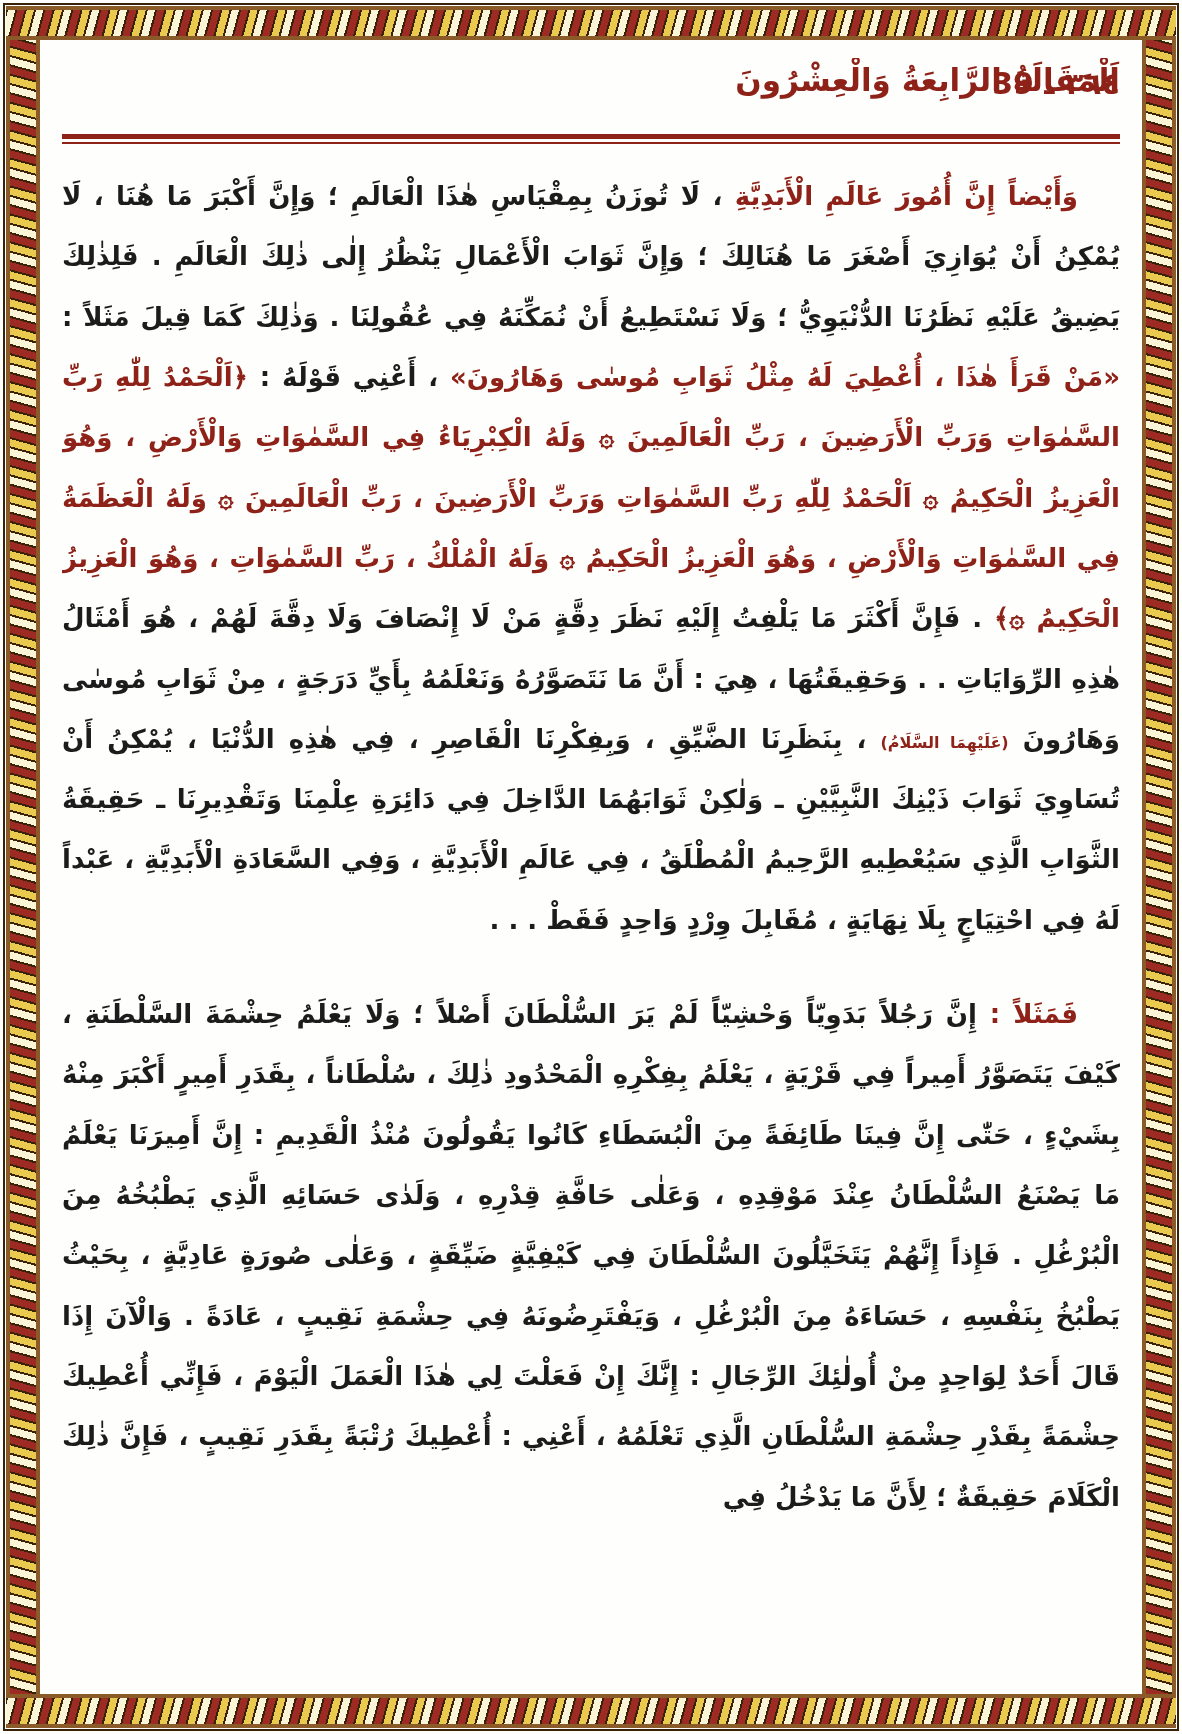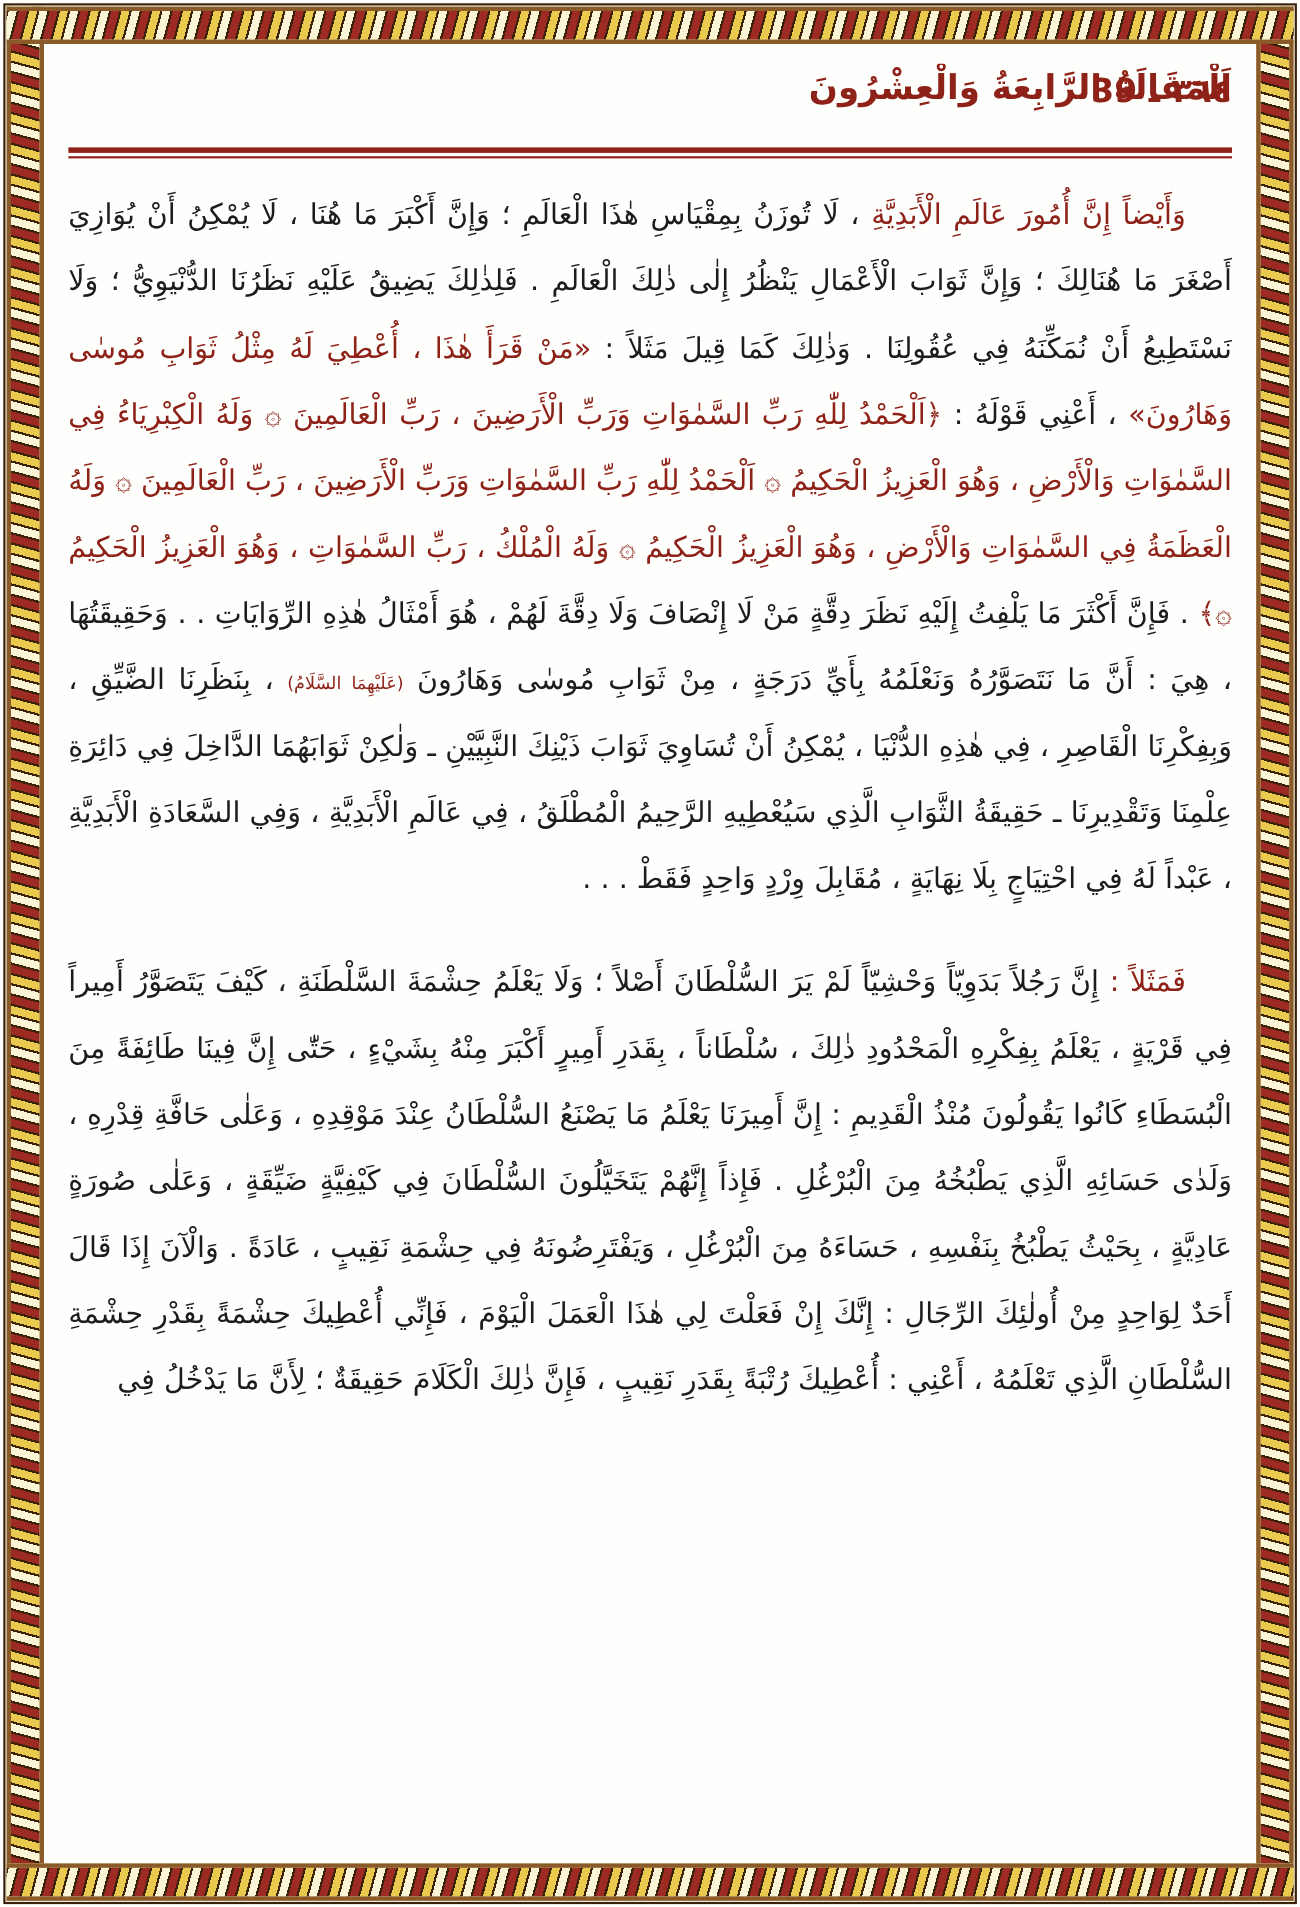--- a/index.html
+++ b/index.html
@@ -104,20 +104,21 @@
     line-height: 2.32;
     color: var(--text-black);
     text-align: justify;
   }
   .body-text p {
     margin: 0;
     padding: 0;
   }
   .body-text p.indent {
     text-indent: 42px;
+    font-weight: bold;
   }
   .body-text p.gap-before {
     margin-top: 34px;
   }
   .seg-black { color: var(--text-black); }
   .seg-red   { color: var(--accent-red); }
   .seg-seal  {
     color: var(--accent-red);
     font-size: 16px;
     letter-spacing: -1px;

